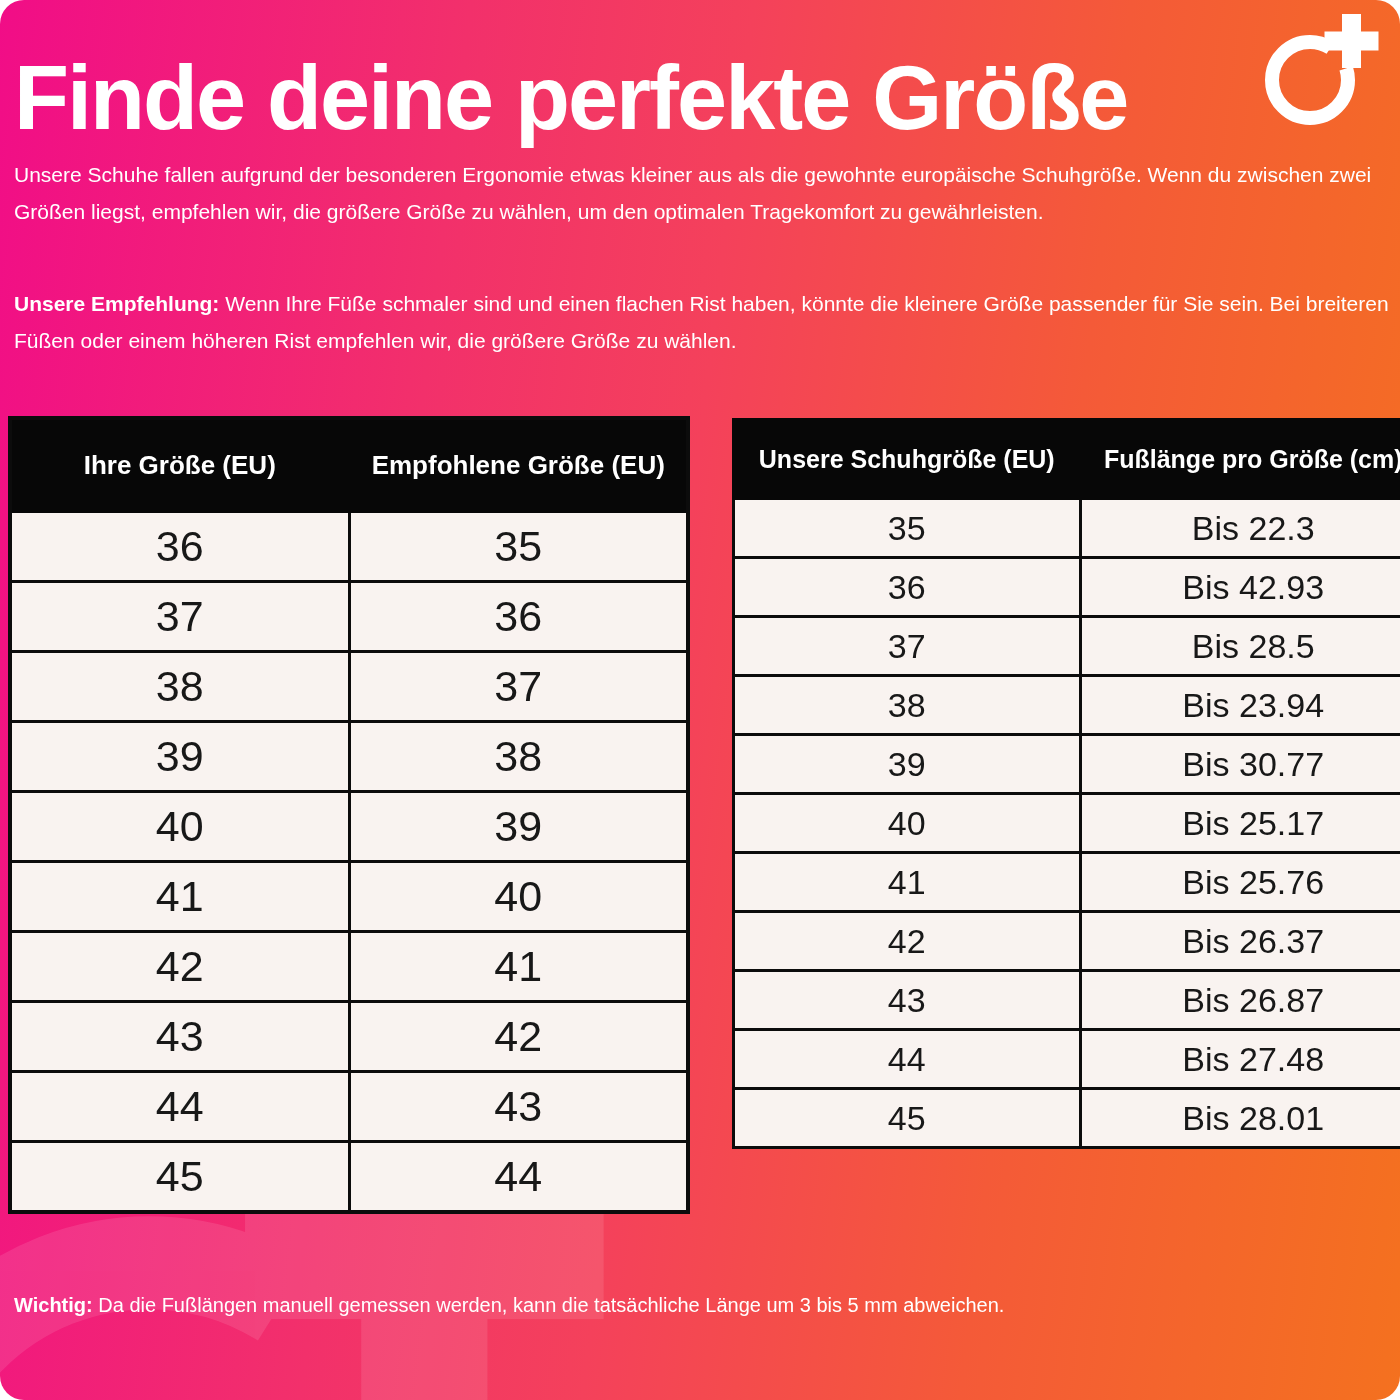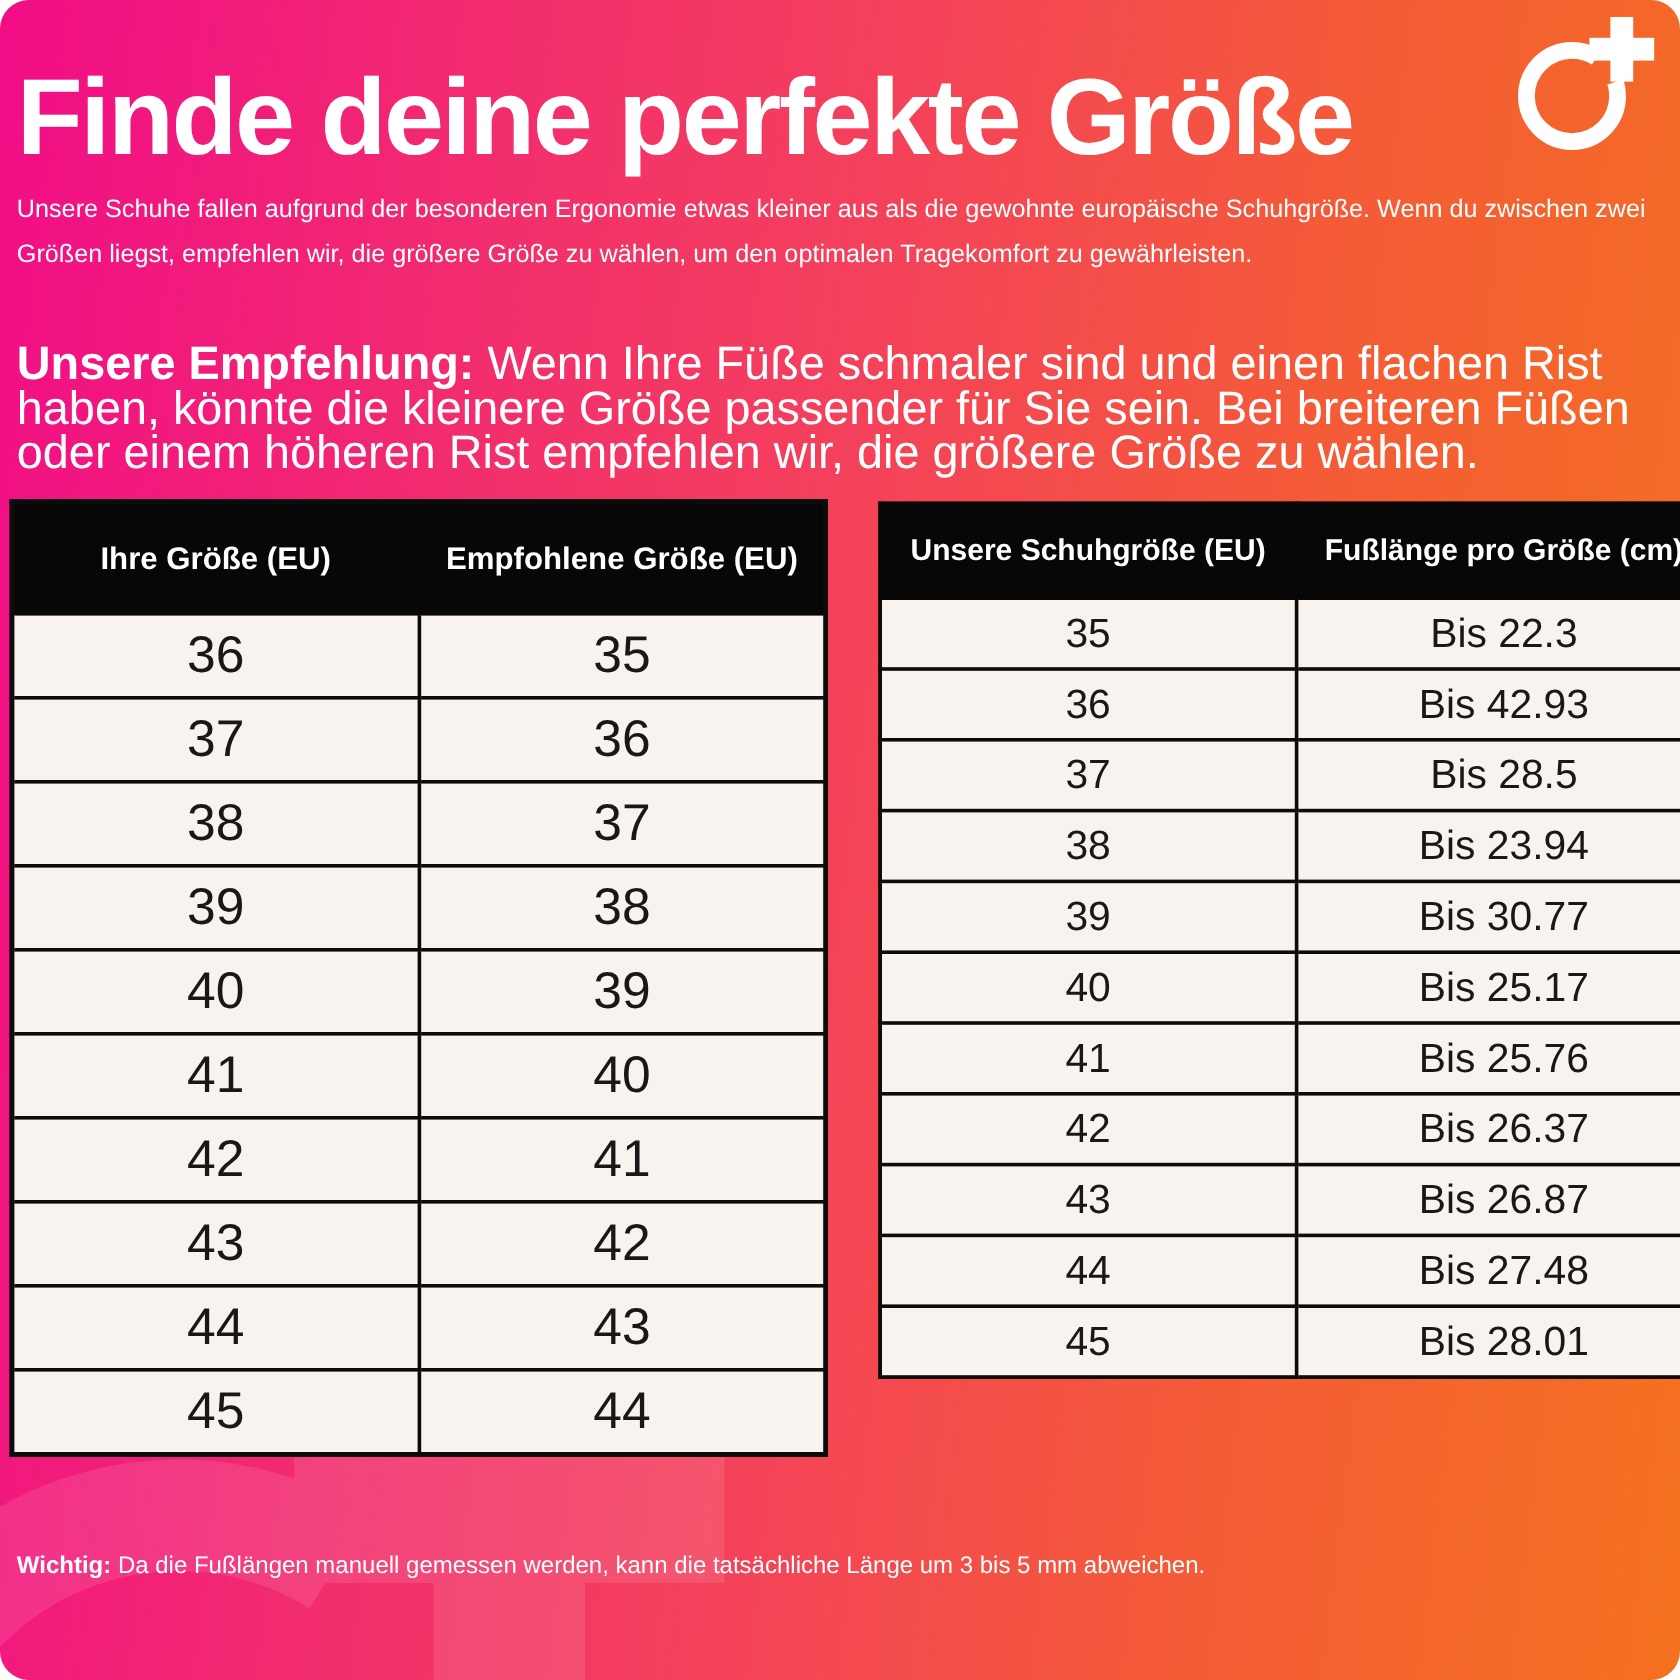--- a/index.html
+++ b/index.html
@@ -26,21 +26,21 @@
   }
   .brand-logo{
     position:absolute;right:10px;top:14px;width:128px;height:132px;z-index:2;
   }
   .intro{
     position:absolute;left:14px;top:156px;width:1376px;margin:0;
     color:#ffffff;font-size:21px;line-height:37px;z-index:2;
   }
   .reco{
     position:absolute;left:14px;top:285px;width:1376px;margin:0;
-    color:#ffffff;font-size:39px;line-height:37px;z-index:2;
+    color:#ffffff;font-size:21px;line-height:37px;z-index:2;
   }
   .reco b, .note b{font-weight:bold;}
   
   table{border-collapse:collapse;table-layout:fixed;z-index:1;background:#0c0c0c;padding-left:16px;}
   .size-table{
     position:absolute;left:8px;top:416px;width:682px;
     border:4px solid #0c0c0c;
   }
   .length-table{
     position:absolute;left:732px;top:418px;width:696px;

